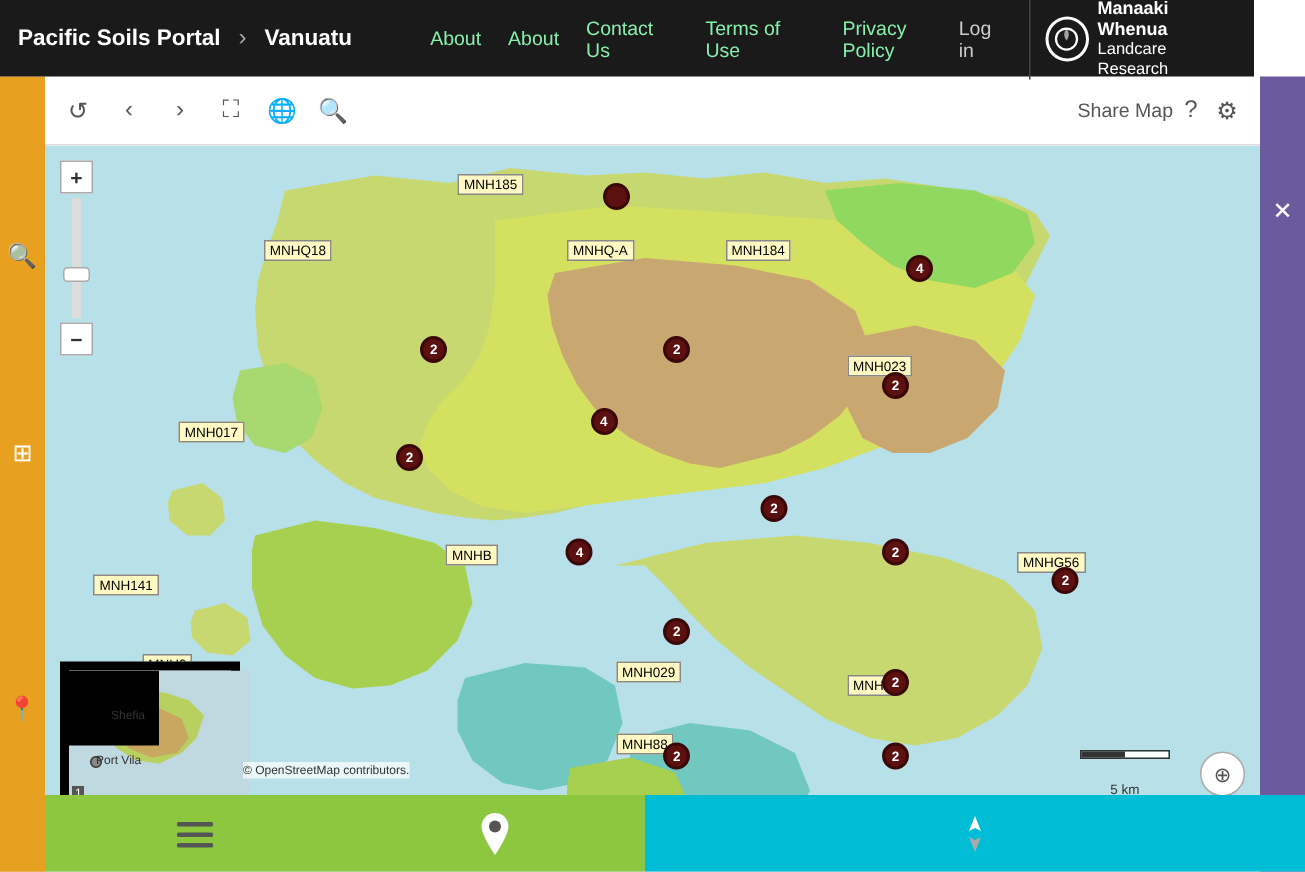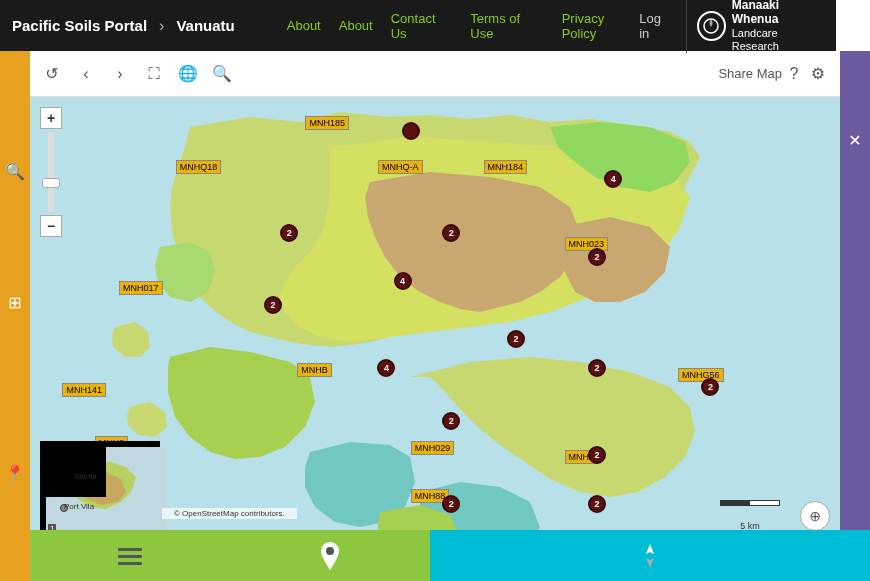--- a/index.html
+++ b/index.html
@@ -19,21 +19,21 @@
     #nav-chevron {
       color: #aaa; font-size: 16px; margin: 0 4px;
     }
     #nav-page-title {
       color: #fff; font-size: 15px; font-weight: bold;
     }
     #nav-links {
       display: flex; align-items: center; gap: 18px; margin-left: 40px;
     }
     .nav-link {
-      color: #84cc16; font-size: 13px; cursor: pointer; text-decoration: none;
+      color: #86efac; font-size: 13px; cursor: pointer; text-decoration: none;
     }
     #nav-right {
       margin-left: auto; display: flex; align-items: center; gap: 12px; padding-right: 10px;
     }
     #nav-login {
       color: #ccc; font-size: 13px; cursor: pointer;
     }
     #nav-brand {
       display: flex; align-items: center; gap: 6px;
       border-left: 1px solid #444; padding-left: 10px;
@@ -93,21 +93,21 @@
       border-radius: 3px; position: absolute; left: -6px; bottom: 30%;
     }
 
     
     #map-svg {
       position: absolute; top: 0; left: 0; width: 100%; height: 100%;
     }
 
     
     .map-label {
-      position: absolute; background: #eab308; border: 1px solid #888;
+      position: absolute; background: #fef9c3; border: 1px solid #888;
       font-size: 9px; padding: 1px 3px; white-space: nowrap; z-index: 30;
       pointer-events: none;
     }
     .map-marker {
       position: absolute; width: 18px; height: 18px; border-radius: 50%;
       background: #5c1010; border: 2px solid #3a0808;
       display: flex; align-items: center; justify-content: center;
       color: #fff; font-size: 9px; font-weight: bold; z-index: 35;
       transform: translate(-50%, -50%);
     }
@@ -199,21 +199,21 @@
       padding-top: 5px; gap: 5px;
     }
     .left-icon {
       width: 26px; height: 26px; display: flex; align-items: center; justify-content: center;
       cursor: pointer; color: #fff; font-size: 16px; border-radius: 3px;
     }
 
     
     #osm-attr {
       position: absolute; bottom: 62px; left: 132px;
-      font-size: 8px; color: #333; z-index: 40; background: rgba(255,255,255,0.7); padding: 1px 12px;
+      font-size: 8px; color: #333; z-index: 40; background: rgba(255,255,255,0.7); padding: 1px 0;
     }
   </style>
 </head>
 <body>
 
 <div id="top-nav">
   <div id="nav-logo-area">
     <span id="nav-portal-title">Pacific Soils Portal</span>
     <span id="nav-chevron">›</span>
     <span id="nav-page-title">Vanuatu</span>

